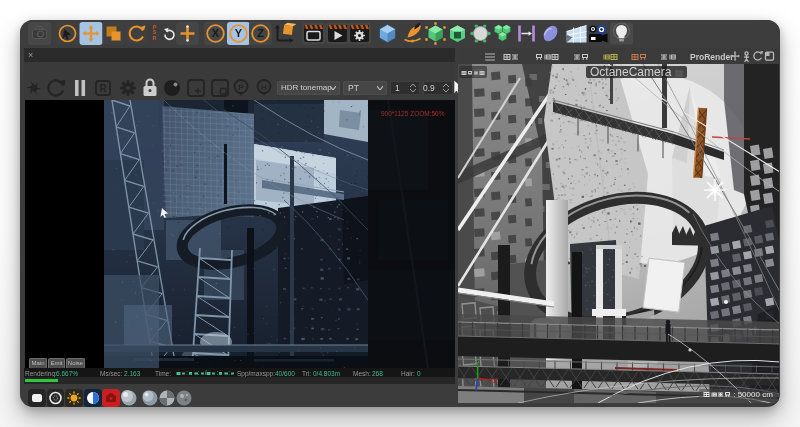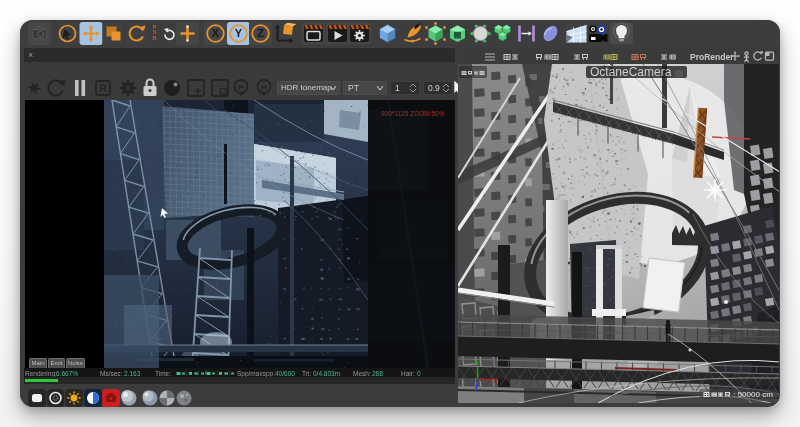--- a/index.html
+++ b/index.html
@@ -241,21 +241,21 @@
         </svg>
       <div class="dd" style="left:253px;width:63px;font-size:8px"><span style="margin-left:4px">HDR tonemap</span><svg class="chev" viewBox="0 0 6 4">
             <path d="M0 0 L3 4 L6 0" fill="none" stroke="#bbb" stroke-width="1.2"></path>
           </svg></div>
       <div class="dd" style="left:319px;width:44px"><span style="margin-left:5px">PT</span><svg class="chev" viewBox="0 0 6 4">
             <path d="M0 0 L3 4 L6 0" fill="none" stroke="#bbb" stroke-width="1.2"></path>
           </svg></div>
       <div class="spin" style="left:366px;width:30px"><span style="margin-left:5px">1</span><svg class="chev" viewBox="0 0 6 8" style="height:8px;top:3px">
             <path d="M0 3 L3 0 L6 3 M0 5 L3 8 L6 5" fill="none" stroke="#999" stroke-width="1"></path>
           </svg></div>
-      <div class="spin" style="left:399px;width:30px"><span style="margin-left:5px">0.9</span><svg class="chev" viewBox="0 0 6 8" style="height:8px;top:3px">
+      <div class="spin" style="left:399px;width:30px"><span style="">0.9</span><svg class="chev" viewBox="0 0 6 8" style="height:8px;top:3px">
             <path d="M0 3 L3 0 L6 3 M0 5 L3 8 L6 5" fill="none" stroke="#999" stroke-width="1"></path>
           </svg></div>
       <svg width="14" height="20" viewBox="0 0 14 20" style="position:absolute;left:428px;top:3px">
           <path d="M2 1 L12 10 L7 10.5 L10 16.5 L7.5 18 L4.5 12 L2 15 Z" fill="#f8f8f8" stroke="#333" stroke-width="0.7"></path>
         </svg>
     </div>
     <div id="lvcanvas">
       <div id="lvimg">
           <svg width="264" height="268" viewBox="0 0 264 268" style="position:absolute;left:0;top:0">
             <defs>

